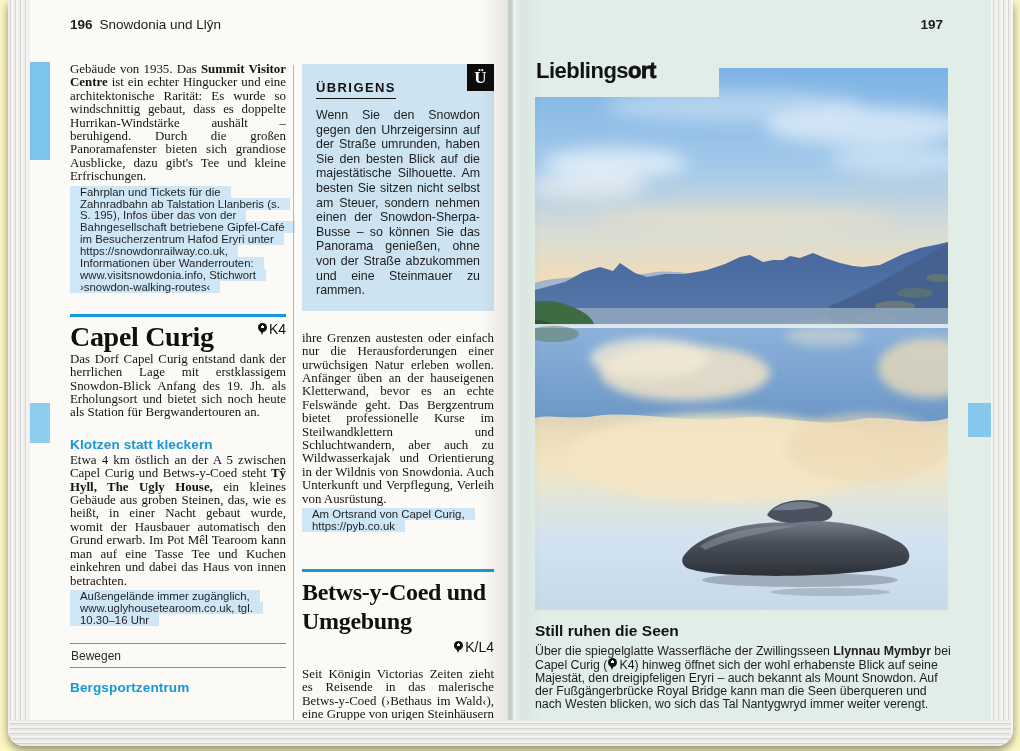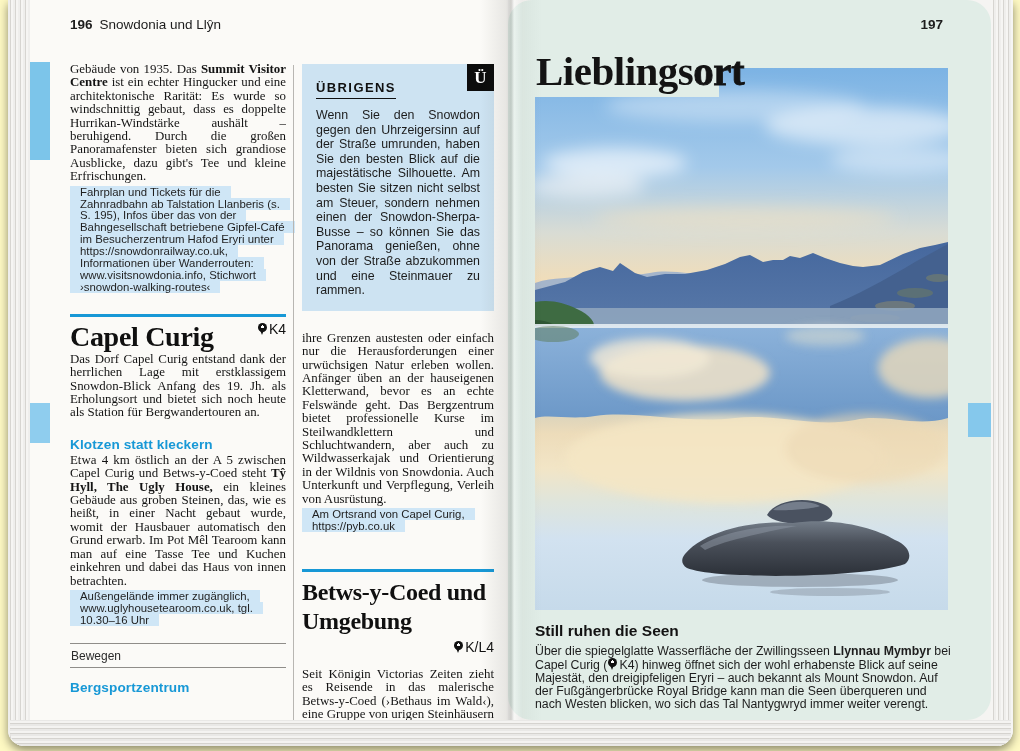--- a/index.html
+++ b/index.html
@@ -11,21 +11,21 @@
   .edge-left{position:absolute;left:0;top:0;width:22px;bottom:0;border-radius:0 0 0 16px;
     background:repeating-linear-gradient(90deg,#efeeec 0 2px,#d7d5d1 2px 3px,#f6f5f3 3px 5px);}
   .edge-right{position:absolute;right:0;top:0;width:22px;bottom:0;border-radius:0 0 16px 0;
     background:repeating-linear-gradient(90deg,#f6f5f3 0 2px,#d7d5d1 2px 3px,#efeeec 3px 5px);}
   .edge-bottom{position:absolute;left:2px;right:2px;bottom:0;height:26px;border-radius:0 0 14px 14px;
     background:repeating-linear-gradient(0deg,#e9e8e6 0 2px,#d5d3cf 2px 3px,#f4f3f1 3px 5px);}
 
   .spread{position:absolute;left:30px;right:29px;top:0;bottom:31px;display:flex;}
   .page{position:relative;height:100%;}
   .page-left{width:478px;background:#fbfaf7;}
-  .page-right{flex:1;background:#e1ede7;border-radius:24px;}
+  .page-right{flex:1;background:#e1ede7;}
   .gutter{position:absolute;left:50%;margin-left:-30px;width:62px;top:0;bottom:31px;pointer-events:none;
     background:linear-gradient(90deg,rgba(60,60,55,0) 0%,rgba(60,60,55,.10) 42%,rgba(60,60,55,.20) 50%,rgba(255,255,255,.28) 55%,rgba(60,60,55,.04) 68%,rgba(60,60,55,0) 100%);}
 
   
   .tab{position:absolute;background:#7cc5ea;}
   .tab-l1{left:0;top:62px;width:20px;height:98px;}
   .tab-l2{left:0;top:403px;width:20px;height:40px;background:#8fcdee;}
   .tab-r1{right:0;top:403px;width:23px;height:34px;background:#85c8ec;}
 
   
@@ -69,21 +69,21 @@
     border-bottom:1.5px solid #101010;padding-bottom:3px;margin-bottom:9px;}
   .tip-text{font-size:12.4px;line-height:14.6px;color:#1c1c1c;text-align:justify;}
 
   .mt21{margin-top:21px;} .mt36{margin-top:36px;} .mt13{margin-top:13px;} .mt12{margin-top:12px;}
 
   
   .pagenum{position:absolute;top:17px;right:48px;font-size:13.5px;font-weight:700;color:#1c1c1c;}
   .photo-wrap{position:absolute;left:27px;top:68px;width:413px;height:542px;}
   .photo-wrap svg{display:block;width:413px;height:542px;}
   .title-plate{position:absolute;left:0;top:-19px;width:184px;height:48px;background:#e1ede7;}
-  .fav-title{margin:0;padding:2px 0 0 1px;font-family:Liberation Serif, serif;font-size:41px;line-height:40px;
+  .fav-title{margin:0;padding:2px 0 0 1px;font-family:Liberation Sans, sans-serif;font-size:22px;line-height:40px;
     color:#131313;font-weight:700;letter-spacing:-.5px;white-space:nowrap;}
   .fav-title .heavy{-webkit-text-stroke:.8px #131313;}
   .caption{position:absolute;left:27px;top:622px;width:416px;}
   .cap-title{margin:0 0 5px 0;font-size:15.5px;font-weight:700;color:#121212;}
   .cap-text{font-size:12.3px;line-height:12.9px;color:#1d1d1d;text-align:left;}
 </style>
 </head>
 <body>
 
 <div id="canvas">

